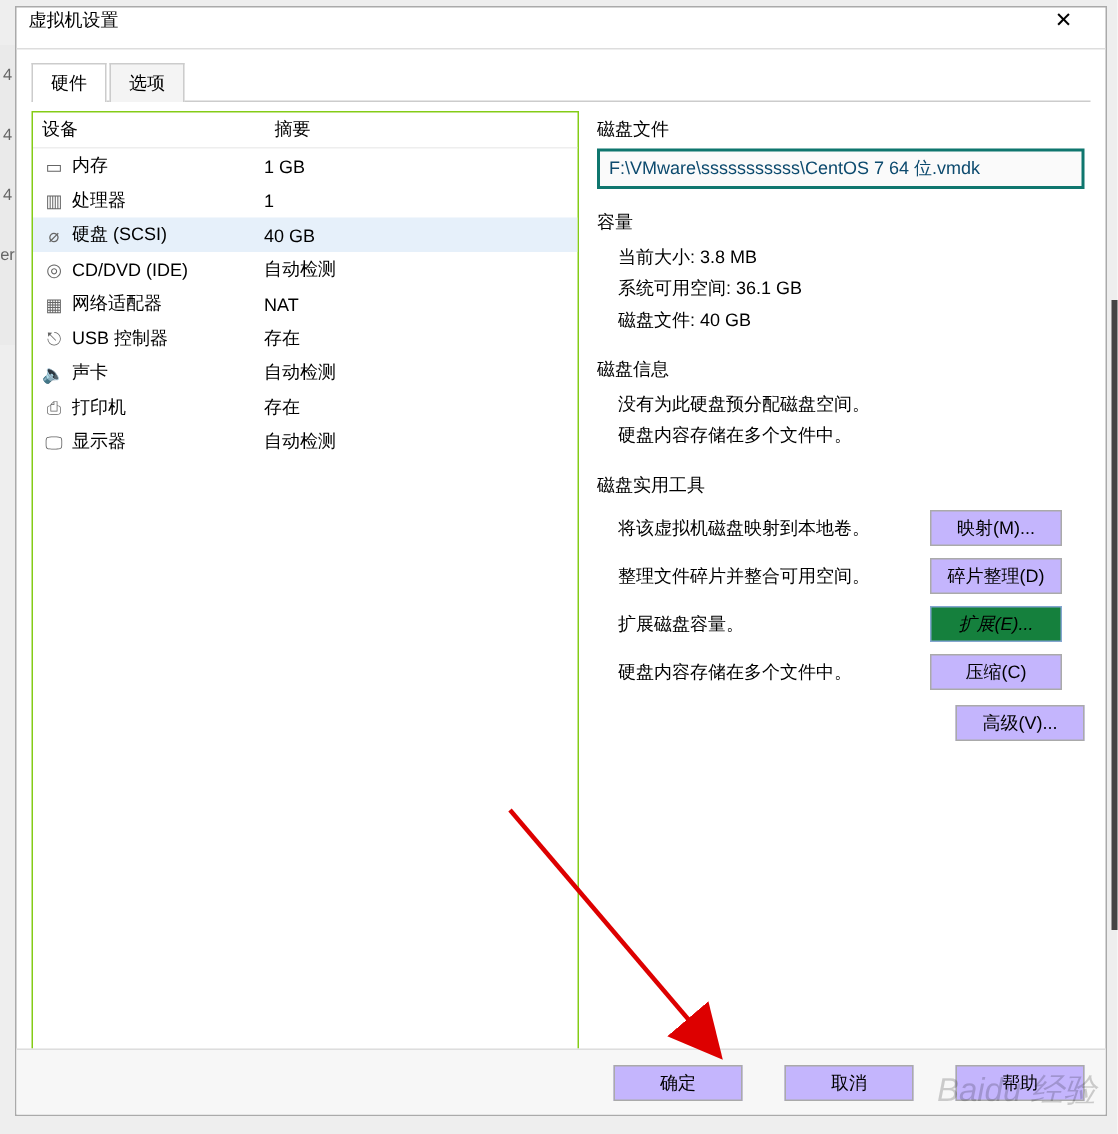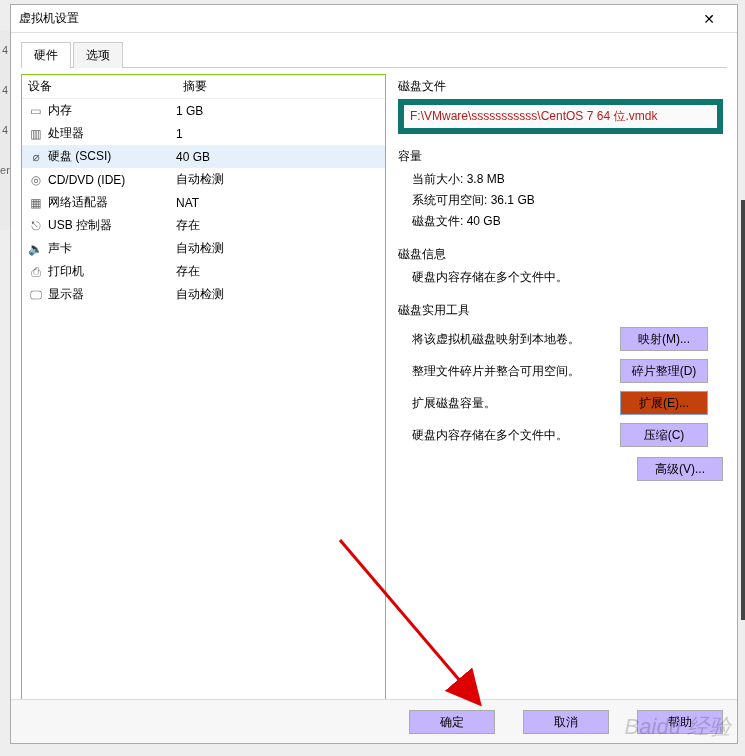--- a/index.html
+++ b/index.html
@@ -1,18 +1,18 @@
 <!DOCTYPE html>
 <html><head>
 <meta charset="utf-8">
 <style>
 * { box-sizing: border-box; margin: 0; padding: 0; font-family: "Microsoft YaHei", "SimSun", sans-serif; font-size: 12px; }
 body { background: #eee; width: 745px; height: 756px; position: relative; overflow: hidden; }
 .win { position: absolute; left: 10px; top: 4px; width: 728px; height: 740px; background: #fff; border: 1px solid #aaa; }
-.titlebar { height: 28px; display: flex; align-items: center; padding: 0 8px; border-bottom: 1px solid #ddd; }
+.titlebar { height: 28px; display: flex; padding: 0 8px; border-bottom: 1px solid #ddd; }
 .titlebar .title { flex: 1; }
 .titlebar .close { width: 40px; text-align: center; font-size: 14px; cursor: default; }
 
 .dlg-body { padding: 8px 10px 0 10px; }
 .tabs { display: flex; border-bottom: 1px solid #ccc; }
 .tab { padding: 4px 12px; border: 1px solid #ccc; border-bottom: none; background: #fff; margin-right: 2px; position: relative; top: 1px; }
 .tab.inactive { background: #f4f4f4; }
 
 .content { display: flex; padding-top: 6px; gap: 8px; }
 .left { width: 365px; }
@@ -20,25 +20,25 @@
 .list-wrap { border: 1px solid #84cc16; height: 630px; overflow: hidden; }
 .list-head2 { display: flex; border-bottom: 1px solid #eee; padding: 3px 6px; font-weight: normal; }
 .list-row { display: flex; align-items: center; padding: 3px 6px; }
 .list-row.sel { background: #e6f0fa; }
 .list-row .ic { width: 16px; height: 14px; display: inline-flex; align-items: center; justify-content: center; color: #666; margin-right: 4px; }
 .list-row .c1 { width: 148px; display: flex; align-items: center; }
 .list-row .c2 { flex:1; }
 
 .left-btns { display: flex; justify-content: flex-end; gap: 8px; padding: 6px 0 0 0; }
 .btn { min-width: 86px; height: 24px; border: 1px solid #aaa; background: #c4b5fd; text-align: center; line-height: 22px; cursor: default; }
-.btn.sel { background: #c2410c; border-color: #84a6d0; }
+.btn.sel { background: #15803d; border-color: #84a6d0; font-style: italic; }
 
 .sect { margin-bottom: 14px; }
 .sect-title { margin-bottom: 4px; }
-.field { border: 6px solid #0f766e; background: #fafafa; padding: 3px 6px; color: #b91c1c; width: 100%; }
+.field { border: 2px solid #0f766e; background: #fafafa; padding: 3px 6px; color: #0c4a6e; width: 100%; }
 .kv { padding: 2px 0 2px 14px; }
 .tool-row { display: flex; align-items: center; justify-content: flex-end; padding: 4px 15px 4px 14px; }
 .tool-row .lbl { flex: 1; padding-right: 4px; }
 .tool-row .btn { min-width: 88px; }
 .adv-row { display:flex; justify-content:flex-end; padding-top: 6px; }
 
 .footer { position: absolute; left: 0; right: 0; bottom: 0; height: 44px; border-top: 1px solid #ddd; display: flex; justify-content: flex-end; align-items: center; padding-right: 14px; gap: 28px; background: #f7f7f7; }
 .footer .btn { min-width: 86px; }
 
 .arrow-svg { position: absolute; left: 0; top: 0; width: 745px; height: 756px; pointer-events: none; }
@@ -153,20 +153,21 @@
 
         <div class="sect">
           <div class="sect-title">容量</div>
           <div class="kv"><span>当前大小:</span> <span>3.8 MB</span></div>
           <div class="kv"><span>系统可用空间:</span> <span>36.1 GB</span></div>
           <div class="kv"><span>磁盘文件:</span> <span>40 GB</span></div>
         </div>
 
         <div class="sect">
           <div class="sect-title">磁盘信息</div>
+          <div class="kv">没有为此硬盘预分配磁盘空间。</div>
           <div class="kv">硬盘内容存储在多个文件中。</div>
         </div>
 
         <div class="sect">
           <div class="sect-title">磁盘实用工具</div>
           <div class="tool-row">
             <div class="lbl">将该虚拟机磁盘映射到本地卷。</div>
             <div class="btn">映射(M)...</div>
           </div>
           <div class="tool-row">

